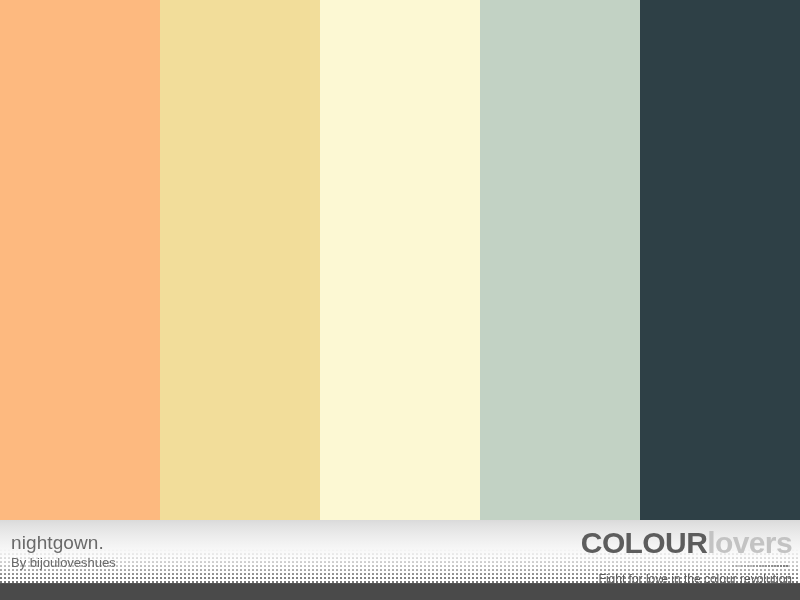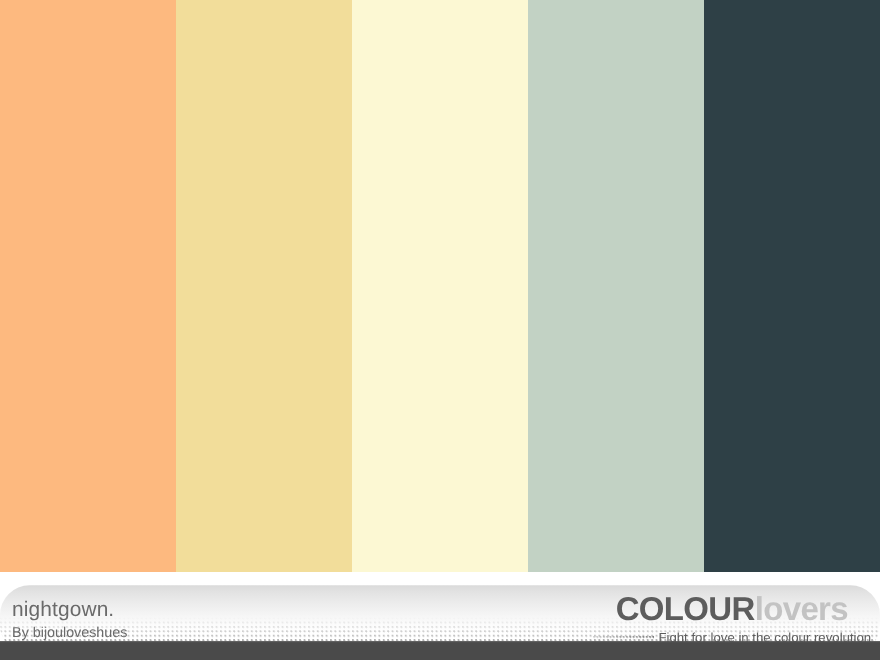--- a/index.html
+++ b/index.html
@@ -31,34 +31,33 @@
   }
   .swatch {
     flex: 1 1 160px;
     height: 100%;
   }
 
   
   .infobar {
     position: absolute;
     left: 0;
-    top: 532px;
+    top: 520px;
     width: 800px;
     height: 63px;
     background:
       linear-gradient(to bottom,
         #dadada 0px,
         #e2e2e2 6px,
         #ececec 16px,
         #f6f6f6 28px,
         #fdfdfd 38px,
         #ffffff 46px,
         #ffffff 63px);
     overflow: hidden;
-    border-radius: 27px;
   }
   
   .halftone {
     position: absolute;
     left: 0;
     bottom: 0;
     width: 800px;
     height: 34px;
     background-image:
       radial-gradient(circle at 1px 1px, rgba(110,110,110,0.95) 0.9px, rgba(0,0,0,0) 1.1px);
@@ -104,21 +103,21 @@
     letter-spacing: -0.6px;
     line-height: 30px;
     white-space: nowrap;
     text-align: center;
   }
   .brand-colour { color: #5d5d5d; }
   .brand-lovers { color: #c3c3c3; }
 
   .brand-tagline-row {
     display: flex;
-    flex-direction: row;
+    flex-direction: column;
     align-items: flex-end;
     justify-content: flex-end;
     margin-top: 4px;
     white-space: nowrap;
   }
   .tagline-leader {
     width: 56px;
     height: 9px;
     margin-right: 4px;
     margin-bottom: 2px;

